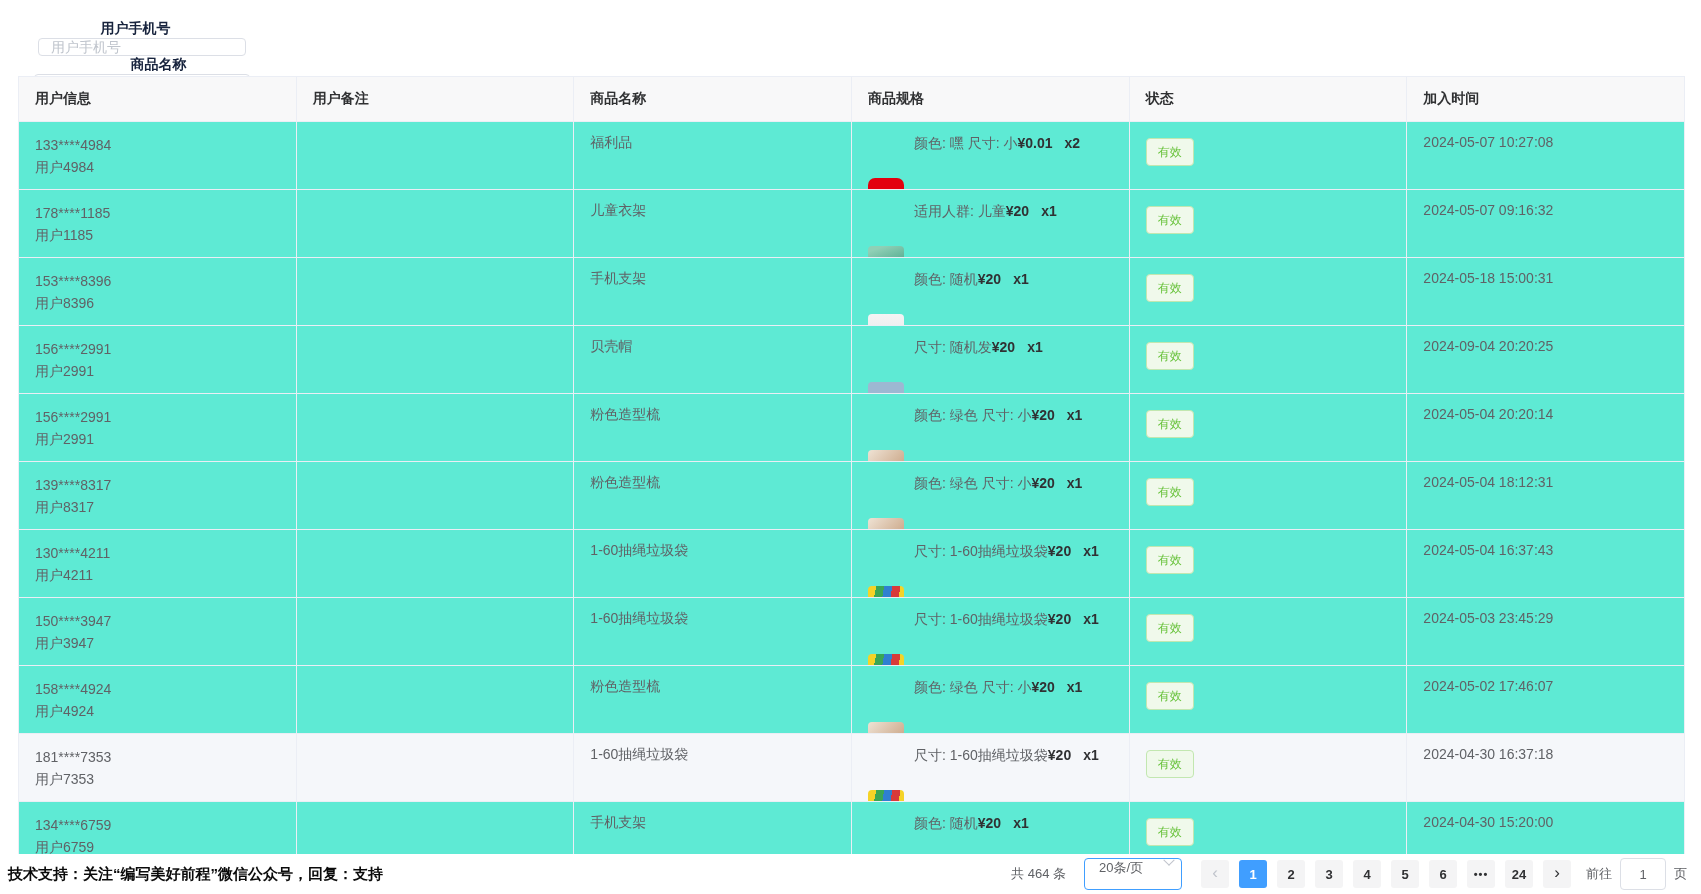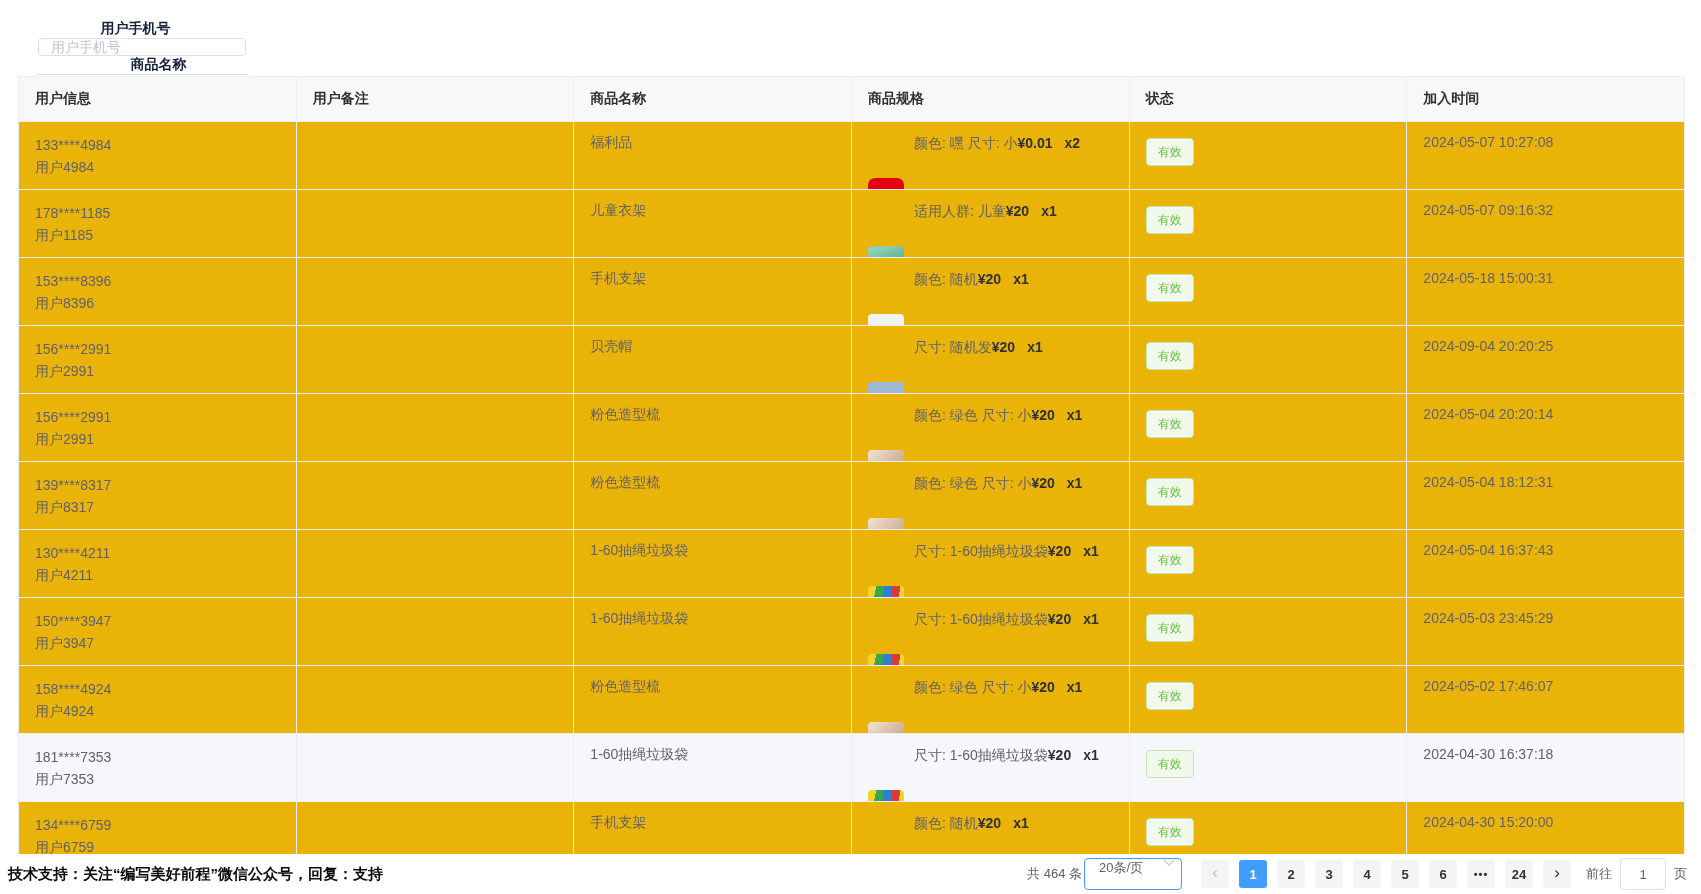--- a/index.html
+++ b/index.html
@@ -15,21 +15,21 @@
   .btn{height:36px;border-radius:2px;font-size:14px;display:flex;align-items:center;gap:6px;
     padding:0 15px;cursor:pointer;font-family:inherit;}
   .btn-primary{margin-left:12px;background:#409eff;border:1px solid #409eff;color:#fff;}
   .btn-plain{margin-left:12px;background:#fff;border:1px solid #dcdfe6;color:#606266;}
   
   .table{position:absolute;left:18px;right:16px;top:76px;border:1px solid #ebeef5;font-size:14px;}
   .thead{display:flex;background:#f8f8f9;}
   .th{flex:1;box-sizing:border-box;height:45px;padding:13px 16px 0;color:#303133;font-weight:700;
     border-right:1px solid #ebeef5;border-bottom:1px solid #ebeef5;}
   .th:last-child{border-right:none;}
-  .tr{display:flex;height:68px;background:#eab308;}
+  .tr{display:flex;height:68px;background:#5eead4;}
   .tr.highlight{background:#f5f7fa;}
   .td{flex:1;box-sizing:border-box;padding:12px 16px;color:#606266;border-right:1px solid #ebeef5;
     border-bottom:1px solid #ebeef5;overflow:hidden;}
   .td:last-child{border-right:none;}
   .phone{line-height:22px;}
   .uname{line-height:22px;}
   .spec-wrap{display:flex;height:48px;}
   .thumb{width:36px;height:48px;border-radius:4px;margin-right:10px;flex:none;
     display:flex;align-items:center;justify-content:center;margin-top:44px;}
   .thumb-red-01{background:#e3000f;border-radius:7px;color:#fff;
@@ -42,21 +42,21 @@
   .spec-texts{display:flex;flex-direction:row;justify-content:space-between;padding:1px 0;}
   .spec-line{color:#606266;line-height:16px;}
   .price-line{color:#303133;font-weight:700;line-height:16px;display:flex;gap:12px;}
   .badge{display:inline-block;margin-top:4px;padding:7px 11px;border:1px solid #c2e7b0;background:#f0f9eb;
     color:#67c23a;border-radius:4px;font-size:12px;line-height:1;}
   
   .footer{position:absolute;left:0;right:0;bottom:0;height:40px;background:#fff;z-index:5;
     display:flex;align-items:center;justify-content:space-between;padding:0 14px 0 8px;}
   .support{font-size:15px;font-weight:700;color:#0a0a0a;}
   .pagination{display:flex;align-items:center;}
-  .total{font-size:13px;color:#606266;margin-right:2px;}
+  .total{font-size:13px;color:#606266;margin-right:18px;}
   .size-select{width:74px;height:30px;border:1px solid #409eff;border-radius:4px;display:flex;
     align-items:flex-start;justify-content:space-between;padding:0 8px 0 14px;color:#606266;font-size:13px;
     margin-right:14px;cursor:pointer;background:#fff;}
   .caret{width:7px;height:7px;border-right:1.4px solid #c0c4cc;border-bottom:1.4px solid #c0c4cc;
     transform:rotate(45deg) translate(-2px,-2px);}
   .pg{min-width:28px;height:28px;margin:0 5px;border:none;border-radius:3px;background:#f4f4f5;
     color:#303133;font-size:13px;font-weight:700;display:flex;align-items:center;justify-content:center;
     cursor:pointer;font-family:inherit;padding:0 6px;}
   .pg.active{background:#409eff;color:#fff;}
   .pg.arrow{font-size:17px;font-weight:400;padding-bottom:2px;}

